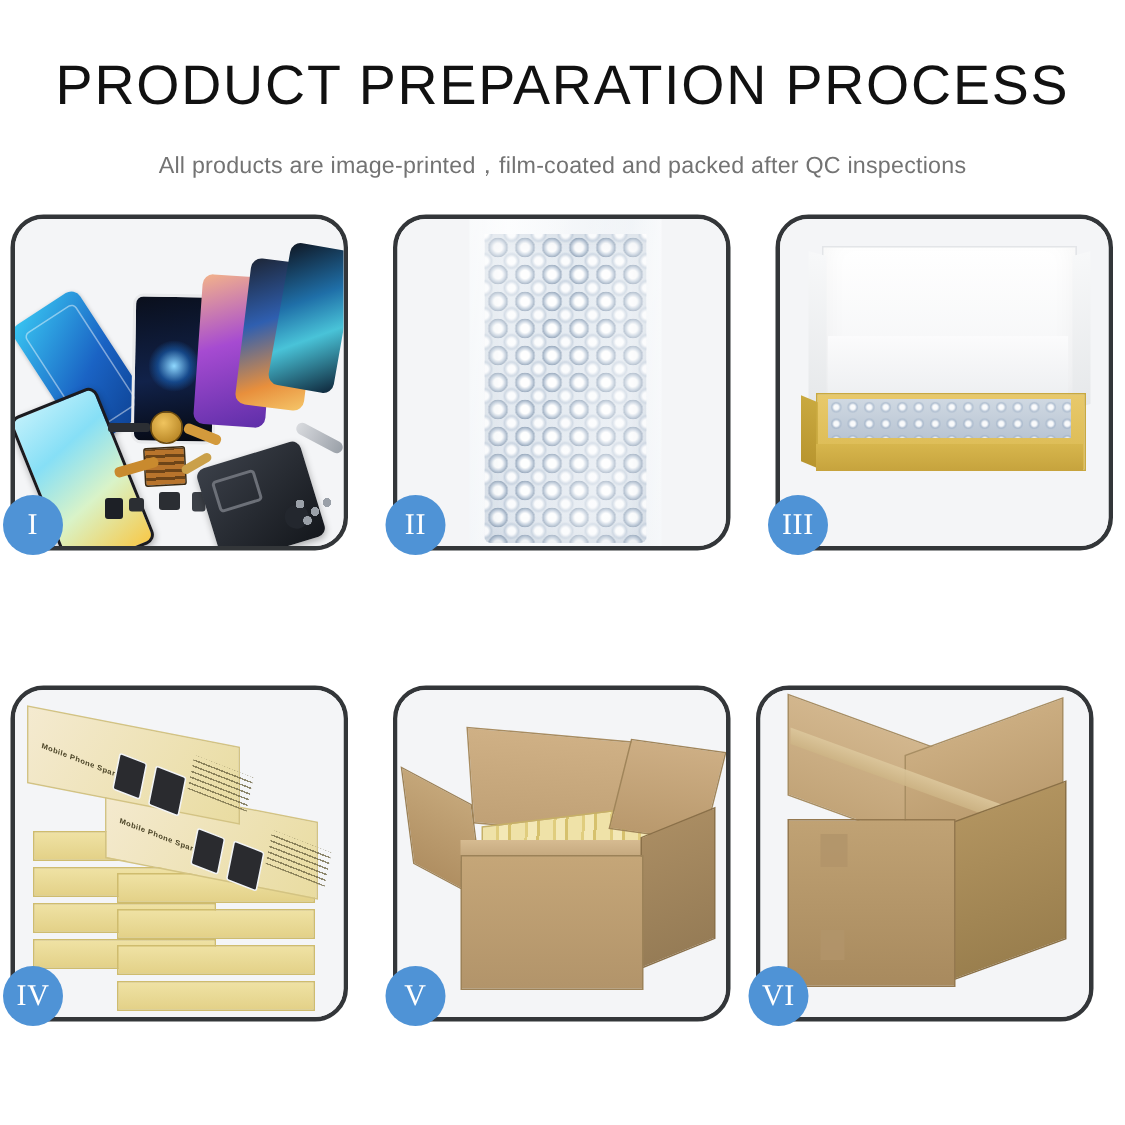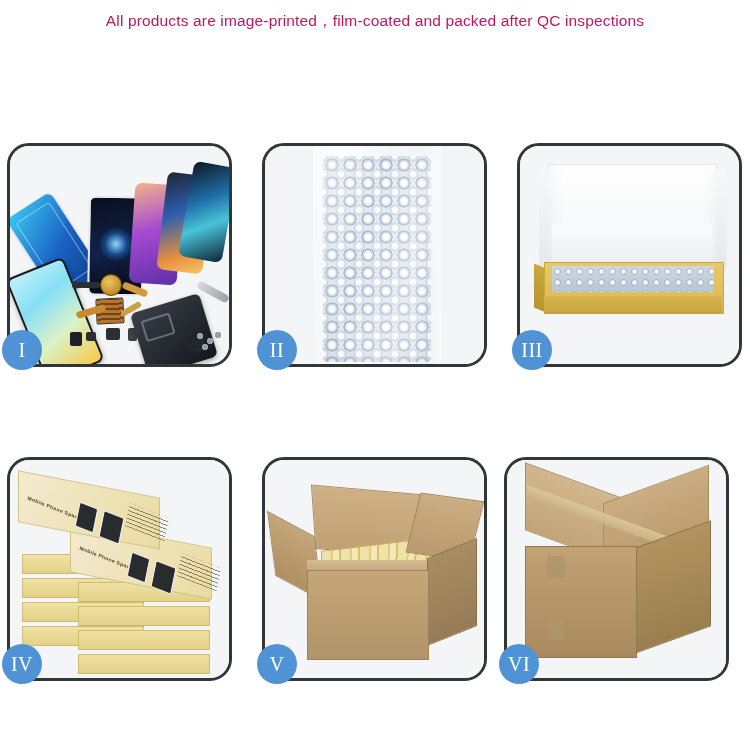--- a/index.html
+++ b/index.html
@@ -13,23 +13,23 @@
   
   .header{position:absolute;left:0;top:0;width:750px;text-align:center;}
   .title{
     margin:0;padding-top:36px;
     font-size:37px;line-height:42px;font-weight:500;
     letter-spacing:1.2px;color:#111111;
     font-family:"Liberation Sans", sans-serif;
     white-space:nowrap;
   }
   .subtitle{
-    margin:0;padding-top:11px;
+    margin:12px;padding-top:11px;
     font-size:15.5px;line-height:20px;font-weight:400;
-    letter-spacing:0.15px;color:#be185d;white-space:nowrap;
+    letter-spacing:0.15px;color:#737373;white-space:nowrap;
   }
 
   
   .grid{position:absolute;left:7px;top:143px;width:736px;}
   .card{
     position:absolute;width:225px;height:224px;
     border:3px solid #333639;border-radius:22px;
     background:#f5f6f8;box-sizing:border-box;
     overflow:visible;
   }
@@ -193,20 +193,21 @@
        background:linear-gradient(#dcc79c,#cdb485);opacity:.9;transform:skewY(20deg);}
   .tab1{position:absolute;left:40px;top:96px;width:18px;height:22px;background:#b2946a;opacity:.85;}
   .tab2{position:absolute;left:40px;top:160px;width:16px;height:20px;background:#b2946a;opacity:.85;}
 </style>
 </head>
 <body>
 
 <div class="page">
 
   <div class="header">
+    <h1 class="title">PRODUCT PREPARATION PROCESS</h1>
     <p class="subtitle">All products are image-printed，film-coated and packed after QC inspections</p>
   </div>
 
   <div class="grid">
 
     <div class="card c1">
       <div class="scene s1">
         <div class="ph ph1">
             <i></i>
           </div>

